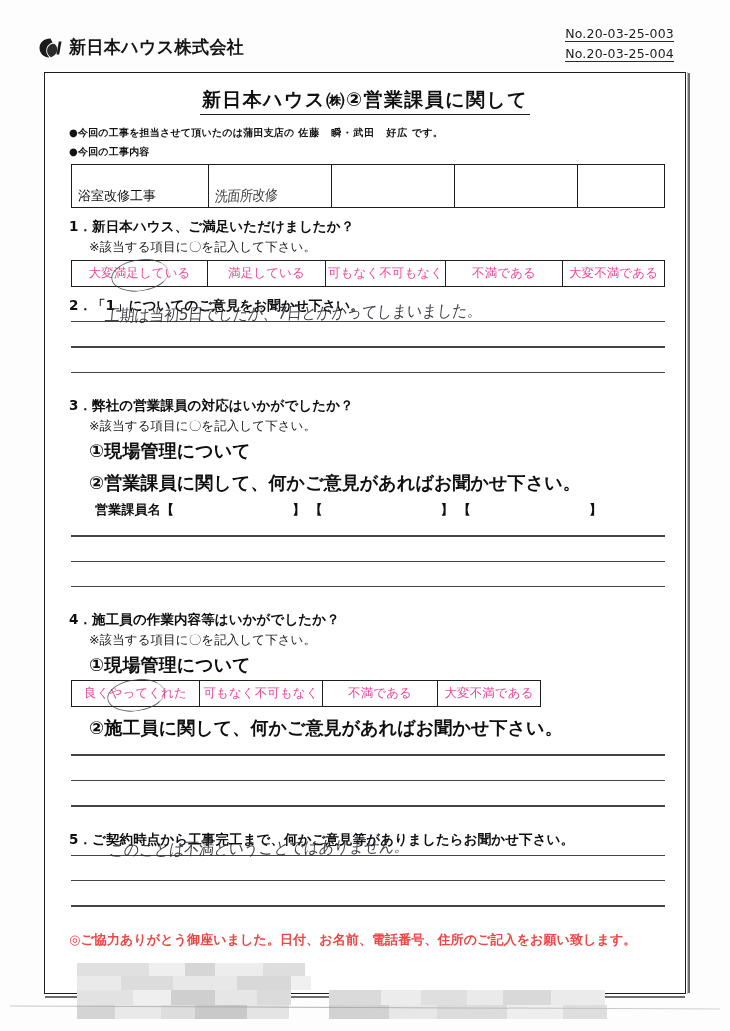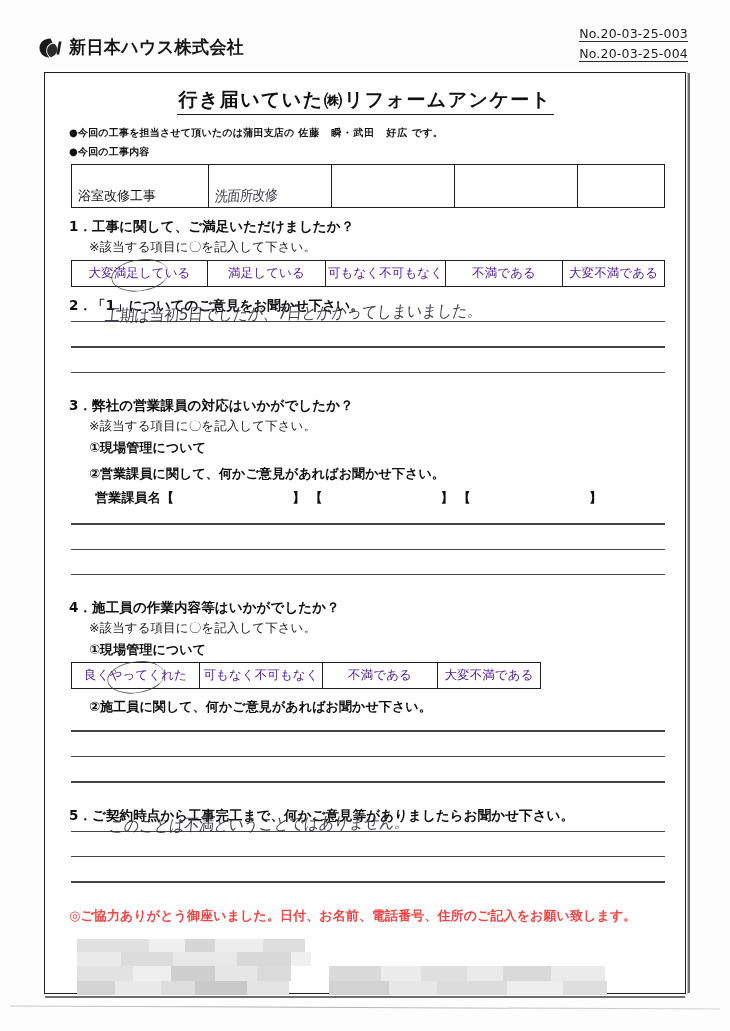--- a/index.html
+++ b/index.html
@@ -49,21 +49,21 @@
     font-size: 17px;
     font-weight: bold;
     letter-spacing: 0.4px;
     color: #151515;
     white-space: nowrap;
     transform: scaleY(1.04);
   }
 
   .docnums {
     position: absolute;
-    right: 42px;
+    right: 56px;
     top: 26px;
     text-align: right;
   }
 
   .docnum {
     font-size: 12.5px;
     color: #1b1b1b;
     letter-spacing: 0.2px;
     border-bottom: 1px solid #2a2a2a;
     padding-bottom: 0px;
@@ -198,40 +198,40 @@
   }
 
   .q-note {
     font-size: 12.5px;
     color: #1a1a1a;
     margin: 0 0 4px 24px;
     letter-spacing: 0.1px;
   }
 
   .q-sub {
-    font-size: 13px;
+    font-size: 18px;
     color: #0f0f0f;
     font-weight: bold;
     margin: 0 0 3px 24px;
     letter-spacing: 0.1px;
   }
 
   .opt-table {
     width: 594px;
     margin: 0 0 0 6px;
     border-collapse: collapse;
     table-layout: fixed;
   }
 
   .opt-table td {
     border: 1.3px solid #1d1d1d;
     height: 23px;
     text-align: center;
     font-size: 12.5px;
-    color: #4c1d95;
+    color: #ec4899;
     letter-spacing: 0.1px;
     position: relative;
     white-space: nowrap;
   }
 
   
   .circled::after {
     content: "";
     position: absolute;
     left: 50%;
@@ -336,21 +336,21 @@
     </div>
   </div>
 
   <div class="frame">
     <div class="frame-inner-rule"></div>
     <div class="frame-bottom-rule"></div>
 
     <div class="content">
 
       <div class="title-row">
-        <span class="form-title">行き届いていた㈱リフォームアンケート</span>
+        <span class="form-title">新日本ハウス㈱②営業課員に関して</span>
       </div>
 
       <div class="bullet-line">
         <span>●今回の工事を担当させて頂いたのは蒲田支店の</span>
         <span class="names">佐藤　瞬・武田　好広</span>
         <span>です。</span>
       </div>
 
       <div class="bullet-line">●今回の工事内容</div>
 
@@ -371,21 +371,21 @@
           </td>
           <td>
             <span></span>
           </td>
         </tr>
       </tbody>
         </table>
 
       <div class="q">
         <div class="q-title">
-          <span>1．</span><span>工事に関して、ご満足いただけましたか？</span>
+          <span>1．</span><span>新日本ハウス、ご満足いただけましたか？</span>
         </div>
         <div class="q-note">※該当する項目に〇を記入して下さい。</div>
         <table class="opt-table">
           <tbody>
               <tr>
             <td style="width:133px" class="circled">大変満足している</td>
             <td style="width:115px">満足している</td>
             <td style="width:117px">可もなく不可もなく</td>
             <td style="width:114px">不満である</td>
             <td>大変不満である</td>

